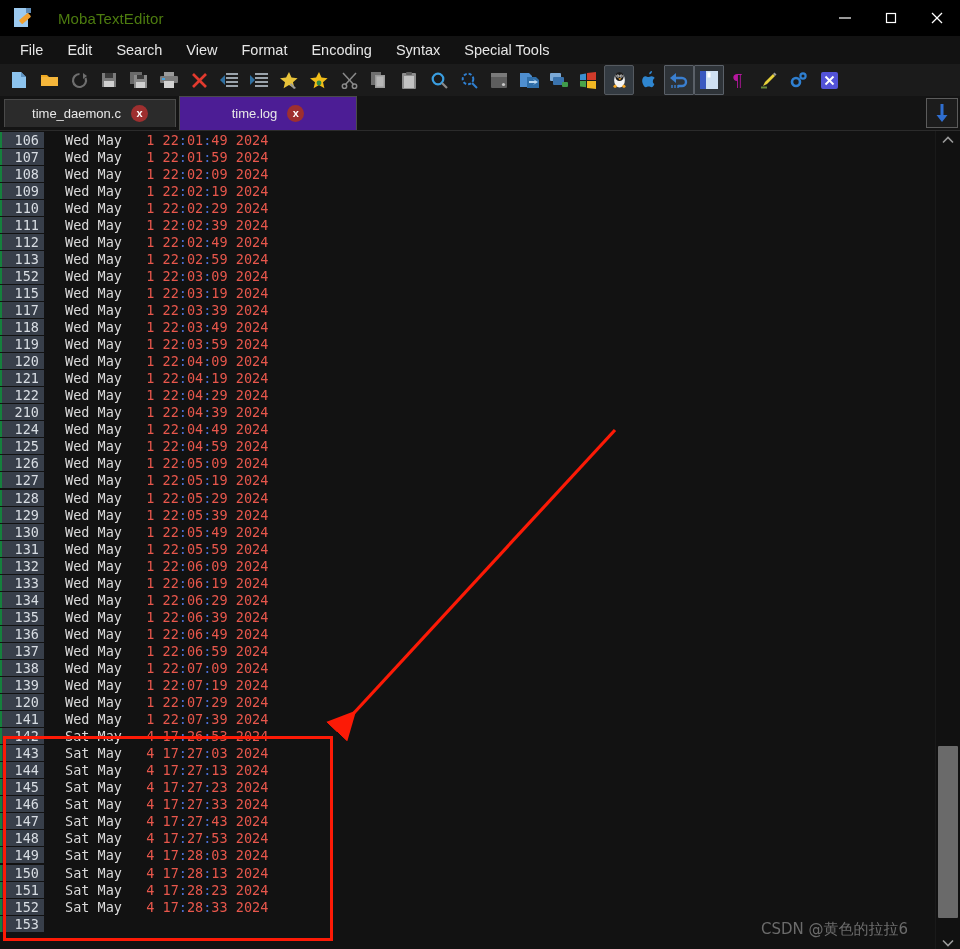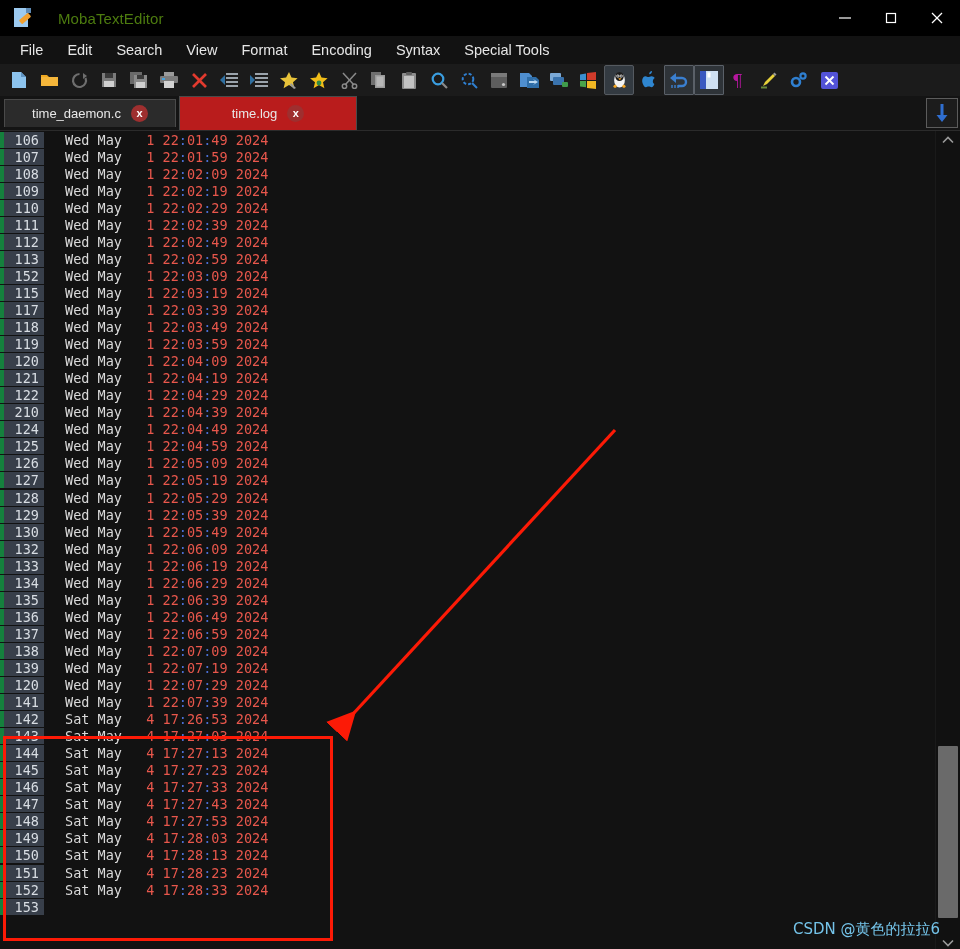--- a/index.html
+++ b/index.html
@@ -64,21 +64,21 @@
     height:34px;background:#141414;position:relative;display:flex;
     align-items:center;border-bottom:1px solid #2b2b2b;
   }
   .tab{
     position:relative;display:flex;align-items:center;justify-content:center;
     box-sizing:border-box;
     background:#2e2e2e;border:1px solid #4a4a4a;border-bottom:none;
     color:#e8e8e8;font-size:13px;
   }
   .tab.inactive{height:28px;width:172px;margin-left:4px;background:#2b2b2b;}
-  .tab.active{height:34px;width:178px;margin-left:3px;background:#b91c1c;}
+  .tab.active{height:34px;width:178px;margin-left:3px;background:#4c1d95;}
   .tab .tab-label{padding-right:6px;}
   .tab-close{
     width:17px;height:17px;border-radius:50%;background:#9e2f2f;
     color:#ffffff;font-size:11px;font-weight:bold;line-height:17px;text-align:center;
     margin-left:4px;flex:none;font-family:"Liberation Sans",sans-serif;
   }
   .tabbar-right{
     position:absolute;right:2px;top:2px;width:32px;height:30px;
     border:1px solid #5c5c5c;background:#1c1c1c;
     display:flex;align-items:center;justify-content:center;box-sizing:border-box;
@@ -92,21 +92,21 @@
     position:absolute;left:0;top:0;right:24px;bottom:0;overflow:hidden;
   }
   .line{
     height:17.05px;display:flex;align-items:center;
     font-family:"DejaVu Sans Mono","Liberation Mono",monospace;
     font-size:13.5px;white-space:pre;
   }
   .lineno{
     width:44px;box-sizing:border-box;text-align:right;padding-right:5px;
     background:#383f4a;color:#d8dde3;flex:none;
-    border-left:4px solid #15803d;
+    border-left:2px solid #15803d;
   }
   .code{padding-left:21px;color:#d9d9d9;}
   .tok-day{color:#dadada;}
   .tok-num{color:#e8574c;}
   .tok-colon{color:#4a6fd4;}
   .tok-year{color:#e8574c;}
 
   
   .vscroll{
     position:absolute;right:0;top:0;width:24px;bottom:0;background:#111111;
@@ -123,21 +123,21 @@
     position:absolute;left:2px;width:20px;background:#6a6a6a;border-radius:1px;
   }
 
   
   .anno-box{
     position:absolute;border:3px solid #fc1a06;box-sizing:border-box;
     pointer-events:none;
   }
   .anno-arrow{position:absolute;left:0;top:0;pointer-events:none;}
   .watermark{
-    position:absolute;right:20px;bottom:13px;color:#7dd3fc;font-size:15px;
+    position:absolute;right:52px;bottom:13px;color:#737373;font-size:15px;
     font-family:"DejaVu Sans",sans-serif;opacity:.92;
   }
 </style>
 </head>
 <body>
 
 <div class="app">
 
   <div class="titlebar">
     <div class="title-icon">
@@ -425,20 +425,21 @@
         <div class="line"><span class="lineno">121</span><span class="code"><span class="tok-day">Wed May  </span><span class="tok-num"> 1 </span><span class="tok-num">22</span><span class="tok-colon">:</span><span class="tok-num">04</span><span class="tok-colon">:</span><span class="tok-num">19</span><span class="tok-year"> 2024</span></span></div>
         <div class="line"><span class="lineno">122</span><span class="code"><span class="tok-day">Wed May  </span><span class="tok-num"> 1 </span><span class="tok-num">22</span><span class="tok-colon">:</span><span class="tok-num">04</span><span class="tok-colon">:</span><span class="tok-num">29</span><span class="tok-year"> 2024</span></span></div>
         <div class="line"><span class="lineno">210</span><span class="code"><span class="tok-day">Wed May  </span><span class="tok-num"> 1 </span><span class="tok-num">22</span><span class="tok-colon">:</span><span class="tok-num">04</span><span class="tok-colon">:</span><span class="tok-num">39</span><span class="tok-year"> 2024</span></span></div>
         <div class="line"><span class="lineno">124</span><span class="code"><span class="tok-day">Wed May  </span><span class="tok-num"> 1 </span><span class="tok-num">22</span><span class="tok-colon">:</span><span class="tok-num">04</span><span class="tok-colon">:</span><span class="tok-num">49</span><span class="tok-year"> 2024</span></span></div>
         <div class="line"><span class="lineno">125</span><span class="code"><span class="tok-day">Wed May  </span><span class="tok-num"> 1 </span><span class="tok-num">22</span><span class="tok-colon">:</span><span class="tok-num">04</span><span class="tok-colon">:</span><span class="tok-num">59</span><span class="tok-year"> 2024</span></span></div>
         <div class="line"><span class="lineno">126</span><span class="code"><span class="tok-day">Wed May  </span><span class="tok-num"> 1 </span><span class="tok-num">22</span><span class="tok-colon">:</span><span class="tok-num">05</span><span class="tok-colon">:</span><span class="tok-num">09</span><span class="tok-year"> 2024</span></span></div>
         <div class="line"><span class="lineno">127</span><span class="code"><span class="tok-day">Wed May  </span><span class="tok-num"> 1 </span><span class="tok-num">22</span><span class="tok-colon">:</span><span class="tok-num">05</span><span class="tok-colon">:</span><span class="tok-num">19</span><span class="tok-year"> 2024</span></span></div>
         <div class="line"><span class="lineno">128</span><span class="code"><span class="tok-day">Wed May  </span><span class="tok-num"> 1 </span><span class="tok-num">22</span><span class="tok-colon">:</span><span class="tok-num">05</span><span class="tok-colon">:</span><span class="tok-num">29</span><span class="tok-year"> 2024</span></span></div>
         <div class="line"><span class="lineno">129</span><span class="code"><span class="tok-day">Wed May  </span><span class="tok-num"> 1 </span><span class="tok-num">22</span><span class="tok-colon">:</span><span class="tok-num">05</span><span class="tok-colon">:</span><span class="tok-num">39</span><span class="tok-year"> 2024</span></span></div>
         <div class="line"><span class="lineno">130</span><span class="code"><span class="tok-day">Wed May  </span><span class="tok-num"> 1 </span><span class="tok-num">22</span><span class="tok-colon">:</span><span class="tok-num">05</span><span class="tok-colon">:</span><span class="tok-num">49</span><span class="tok-year"> 2024</span></span></div>
+        <div class="line"><span class="lineno">131</span><span class="code"><span class="tok-day">Wed May  </span><span class="tok-num"> 1 </span><span class="tok-num">22</span><span class="tok-colon">:</span><span class="tok-num">05</span><span class="tok-colon">:</span><span class="tok-num">59</span><span class="tok-year"> 2024</span></span></div>
         <div class="line"><span class="lineno">132</span><span class="code"><span class="tok-day">Wed May  </span><span class="tok-num"> 1 </span><span class="tok-num">22</span><span class="tok-colon">:</span><span class="tok-num">06</span><span class="tok-colon">:</span><span class="tok-num">09</span><span class="tok-year"> 2024</span></span></div>
         <div class="line"><span class="lineno">133</span><span class="code"><span class="tok-day">Wed May  </span><span class="tok-num"> 1 </span><span class="tok-num">22</span><span class="tok-colon">:</span><span class="tok-num">06</span><span class="tok-colon">:</span><span class="tok-num">19</span><span class="tok-year"> 2024</span></span></div>
         <div class="line"><span class="lineno">134</span><span class="code"><span class="tok-day">Wed May  </span><span class="tok-num"> 1 </span><span class="tok-num">22</span><span class="tok-colon">:</span><span class="tok-num">06</span><span class="tok-colon">:</span><span class="tok-num">29</span><span class="tok-year"> 2024</span></span></div>
         <div class="line"><span class="lineno">135</span><span class="code"><span class="tok-day">Wed May  </span><span class="tok-num"> 1 </span><span class="tok-num">22</span><span class="tok-colon">:</span><span class="tok-num">06</span><span class="tok-colon">:</span><span class="tok-num">39</span><span class="tok-year"> 2024</span></span></div>
         <div class="line"><span class="lineno">136</span><span class="code"><span class="tok-day">Wed May  </span><span class="tok-num"> 1 </span><span class="tok-num">22</span><span class="tok-colon">:</span><span class="tok-num">06</span><span class="tok-colon">:</span><span class="tok-num">49</span><span class="tok-year"> 2024</span></span></div>
         <div class="line"><span class="lineno">137</span><span class="code"><span class="tok-day">Wed May  </span><span class="tok-num"> 1 </span><span class="tok-num">22</span><span class="tok-colon">:</span><span class="tok-num">06</span><span class="tok-colon">:</span><span class="tok-num">59</span><span class="tok-year"> 2024</span></span></div>
         <div class="line"><span class="lineno">138</span><span class="code"><span class="tok-day">Wed May  </span><span class="tok-num"> 1 </span><span class="tok-num">22</span><span class="tok-colon">:</span><span class="tok-num">07</span><span class="tok-colon">:</span><span class="tok-num">09</span><span class="tok-year"> 2024</span></span></div>
         <div class="line"><span class="lineno">139</span><span class="code"><span class="tok-day">Wed May  </span><span class="tok-num"> 1 </span><span class="tok-num">22</span><span class="tok-colon">:</span><span class="tok-num">07</span><span class="tok-colon">:</span><span class="tok-num">19</span><span class="tok-year"> 2024</span></span></div>
         <div class="line"><span class="lineno">120</span><span class="code"><span class="tok-day">Wed May  </span><span class="tok-num"> 1 </span><span class="tok-num">22</span><span class="tok-colon">:</span><span class="tok-num">07</span><span class="tok-colon">:</span><span class="tok-num">29</span><span class="tok-year"> 2024</span></span></div>
         <div class="line"><span class="lineno">141</span><span class="code"><span class="tok-day">Wed May  </span><span class="tok-num"> 1 </span><span class="tok-num">22</span><span class="tok-colon">:</span><span class="tok-num">07</span><span class="tok-colon">:</span><span class="tok-num">39</span><span class="tok-year"> 2024</span></span></div>

